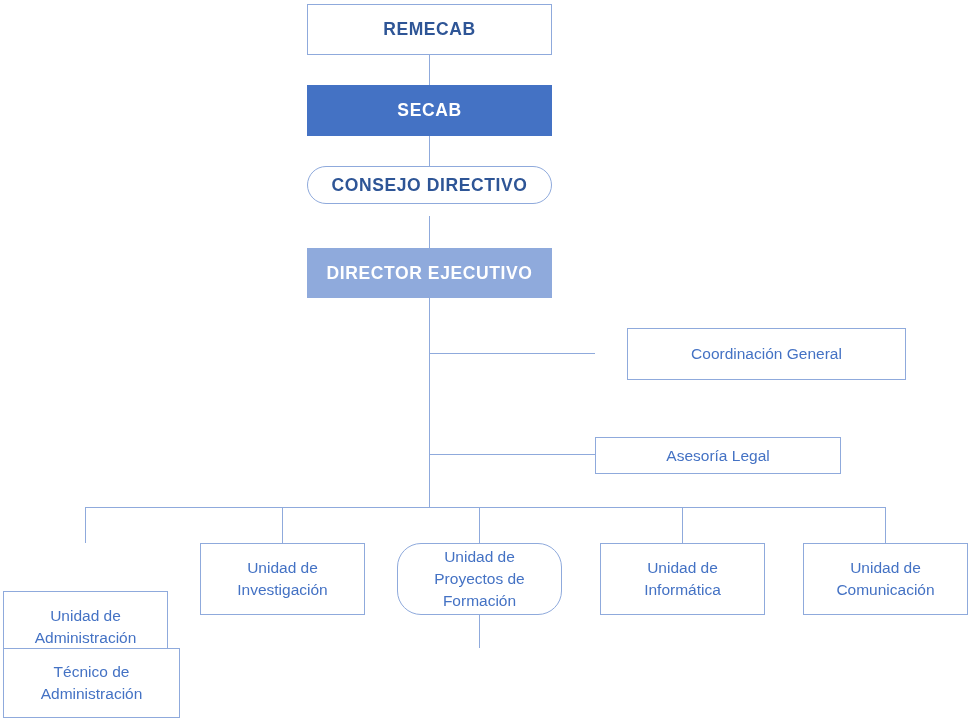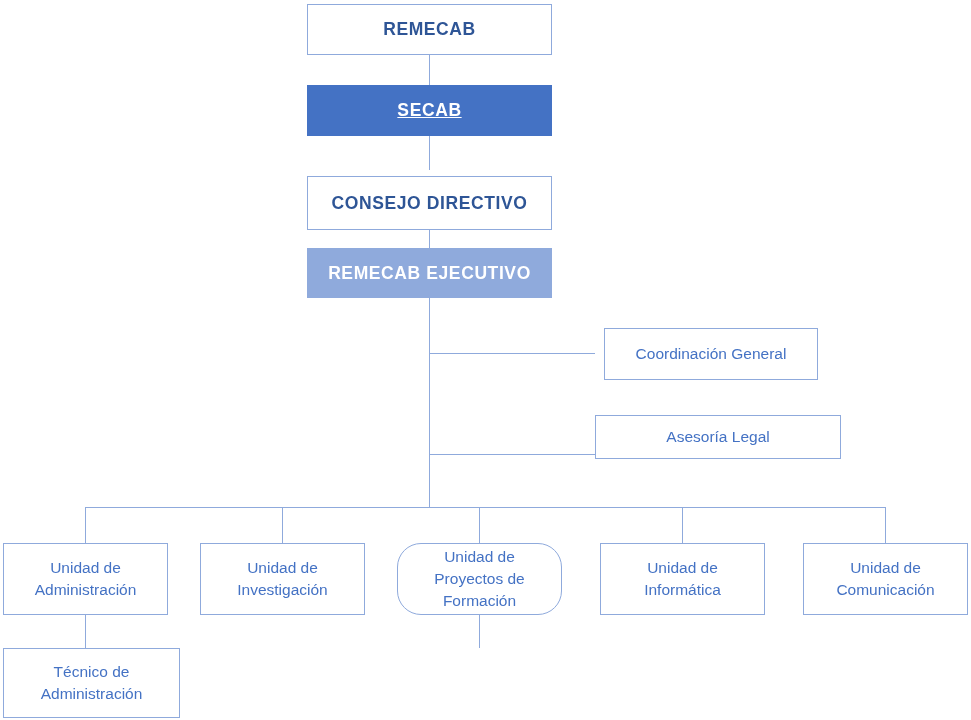--- a/index.html
+++ b/index.html
@@ -45,31 +45,31 @@
     border-color: #8faadc;
     color: #ffffff;
   }
   .line {
     position: absolute;
     background: #8faadc;
   }
 
   
   #remecab      { left: 307px; top: 4px;   width: 245px; height: 51px; }
-  #secab        { left: 307px; top: 85px;  width: 245px; height: 51px; text-decoration: underline; }
-  #consejo      { left: 307px; top: 176px; width: 245px; height: 54px; }
+  #secab        { left: 307px; top: 85px;  width: 245px; height: 51px; }
+  #consejo      { left: 307px; top: 166px; width: 245px; height: 38px; border-radius: 20px; }
   #director     { left: 307px; top: 248px; width: 245px; height: 50px; }
 
   
-  #coordinacion { left: 604px; top: 328px; width: 214px; height: 52px; }
-  #asesoria     { left: 595px; top: 415px; width: 246px; height: 44px; }
+  #coordinacion { left: 627px; top: 328px; width: 279px; height: 52px; }
+  #asesoria     { left: 595px; top: 437px; width: 246px; height: 37px; }
 
   
   .unit         { top: 543px; width: 165px; height: 72px; }
-  #u-admin        { left: 3px; }
+  #u-admin        { left: 3px; margin-top: 48px; }
   #u-invest       { left: 200px; }
   #u-proyectos    { left: 397px; border-radius: 24px; }
   #u-informatica  { left: 600px; }
   #u-comunicacion { left: 803px; text-align: center; }
 
   
   .tech         { top: 648px; width: 177px; height: 70px; }
   #t-admin      { left: 3px; }
   #t-postgrado  { left: 397px; }
 
@@ -110,21 +110,21 @@
   <div class="line drop" id="l-d5"></div>
   <div class="line tdrop" id="l-t1"></div>
   <div class="line tdrop" id="l-t2"></div>
 
   <div class="box heading" id="remecab">REMECAB</div>
 
   <div class="box heading fill-dark" id="secab">SECAB</div>
 
   <div class="box heading" id="consejo">CONSEJO DIRECTIVO</div>
 
-  <div class="box heading fill-light" id="director">REMECAB EJECUTIVO</div>
+  <div class="box heading fill-light" id="director">DIRECTOR EJECUTIVO</div>
 
   <div class="box" id="coordinacion">Coordinación General</div>
 
   <div class="box" id="asesoria">Asesoría Legal</div>
 
   <div class="box unit" id="u-admin">Unidad de Administración</div>
 
   <div class="box unit" id="u-invest">Unidad de Investigación</div>
 
   <div class="box unit" id="u-proyectos">Unidad de Proyectos de Formación</div>

